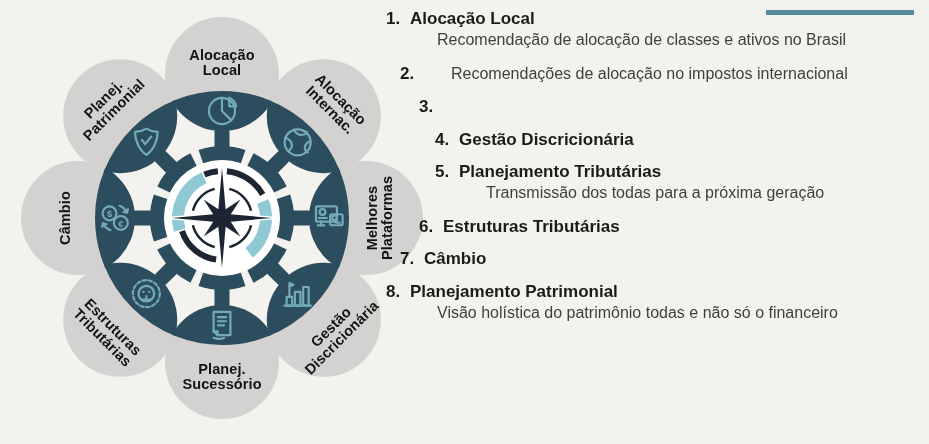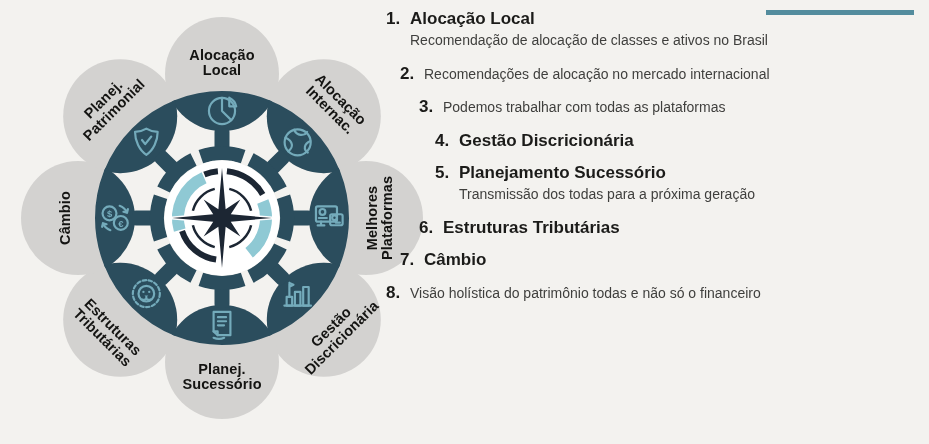--- a/index.html
+++ b/index.html
@@ -17,21 +17,21 @@
   .licon{stroke:var(--iconteal,#74abbb);fill:none;stroke-width:1.5;stroke-linecap:round;stroke-linejoin:round;}
   .lfill{fill:var(--iconteal,#74abbb);stroke:none;}
   .csym{font-family:"Liberation Sans",sans-serif;font-size:6.5px;font-weight:bold;fill:var(--iconteal,#74abbb);}
   .list-panel{position:absolute;left:383px;top:0;width:546px;height:444px;}
   .accent-bar{position:absolute;top:10px;right:15px;width:148px;height:5px;background:var(--accent,#538c9d);}
   #service-list{list-style:none;margin:0;padding:8px 0 0 3px;}
   #service-list li{display:flex;margin-bottom:11.5px;}
   .num{flex:none;width:24px;font-weight:bold;font-size:17px;line-height:21px;color:var(--title,#1b1b19);}
   .itext{display:block;}
   .ititle{display:block;font-weight:bold;font-size:17px;line-height:21px;color:var(--title,#1b1b19);}
-  .idesc{display:block;font-size:14px;line-height:22px;color:var(--desc,#3f3f3d);}
+  .idesc{display:block;font-size:16px;line-height:22px;color:var(--desc,#3f3f3d);margin-left:27px;}
 </style>
 </head>
 <body>
 
 <div class="page">
   <div class="diagram-panel">
     <svg id="wheel" width="444" height="444" viewBox="0 0 444 444">
         <defs>
           <clipPath id="pc0">
             <circle cx="222.00" cy="74.00" r="57"></circle>
@@ -181,55 +181,55 @@
         <li style="padding-left: 0px;">
           <span class="num">1.</span>
           <span class="itext">
             <span class="ititle">Alocação Local</span>
             <span class="idesc">Recomendação de alocação de classes e ativos no Brasil</span>
           </span>
         </li>
         <li style="padding-left: 14px;">
           <span class="num">2.</span>
           <span class="itext">
-            <span class="idesc">Recomendações de alocação no mercado internacional</span>
+            <span class="idesc">Recomendações de alocação no impostos internacional</span>
           </span>
         </li>
         <li style="padding-left: 33px;">
           <span class="num">3.</span>
           <span class="itext">
-            <span class="idesc">Podemos trabalhar com todas as plataformas</span>
           </span>
         </li>
         <li style="padding-left: 49px;">
           <span class="num">4.</span>
           <span class="itext">
             <span class="ititle">Gestão Discricionária</span>
           </span>
         </li>
         <li style="padding-left: 49px;">
           <span class="num">5.</span>
           <span class="itext">
-            <span class="ititle">Planejamento Sucessório</span>
+            <span class="ititle">Planejamento Tributárias</span>
             <span class="idesc">Transmissão dos todas para a próxima geração</span>
           </span>
         </li>
         <li style="padding-left: 33px;">
           <span class="num">6.</span>
           <span class="itext">
             <span class="ititle">Estruturas Tributárias</span>
           </span>
         </li>
         <li style="padding-left: 14px;">
           <span class="num">7.</span>
           <span class="itext">
             <span class="ititle">Câmbio</span>
           </span>
         </li>
         <li style="padding-left: 0px;">
           <span class="num">8.</span>
           <span class="itext">
+            <span class="ititle">Planejamento Patrimonial</span>
             <span class="idesc">Visão holística do patrimônio todas e não só o financeiro</span>
           </span>
         </li>
       </ol>
   </div>
 </div>
 
 </body></html>

